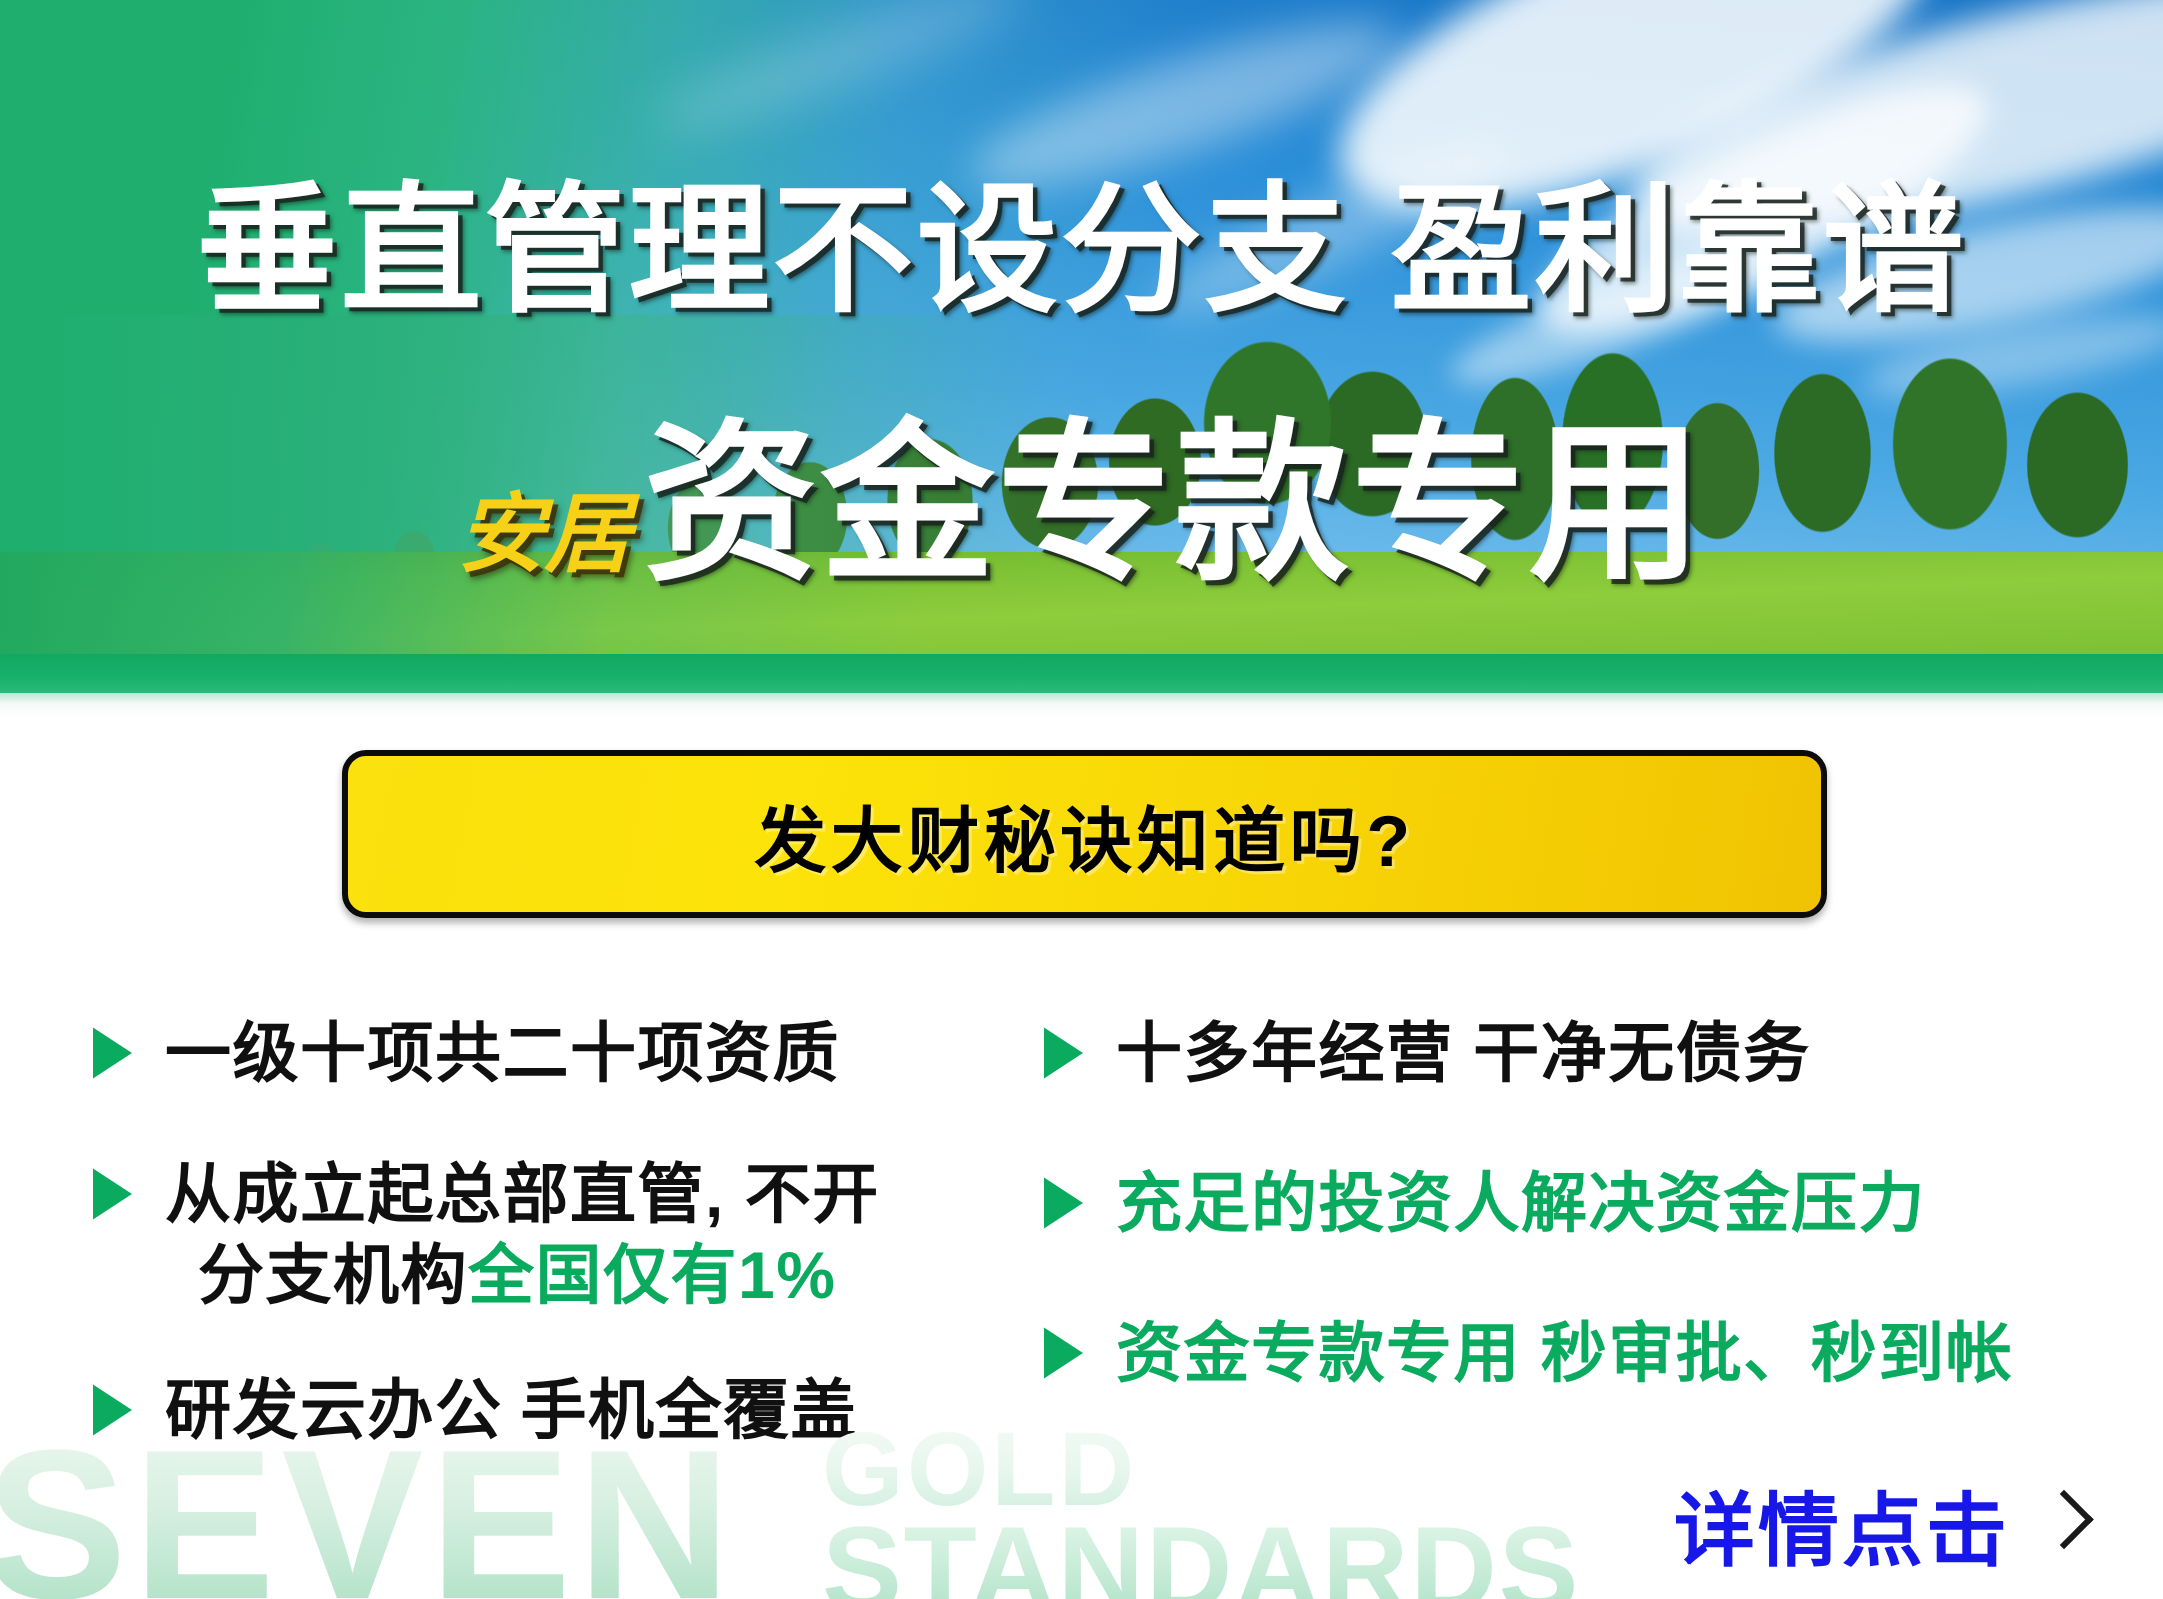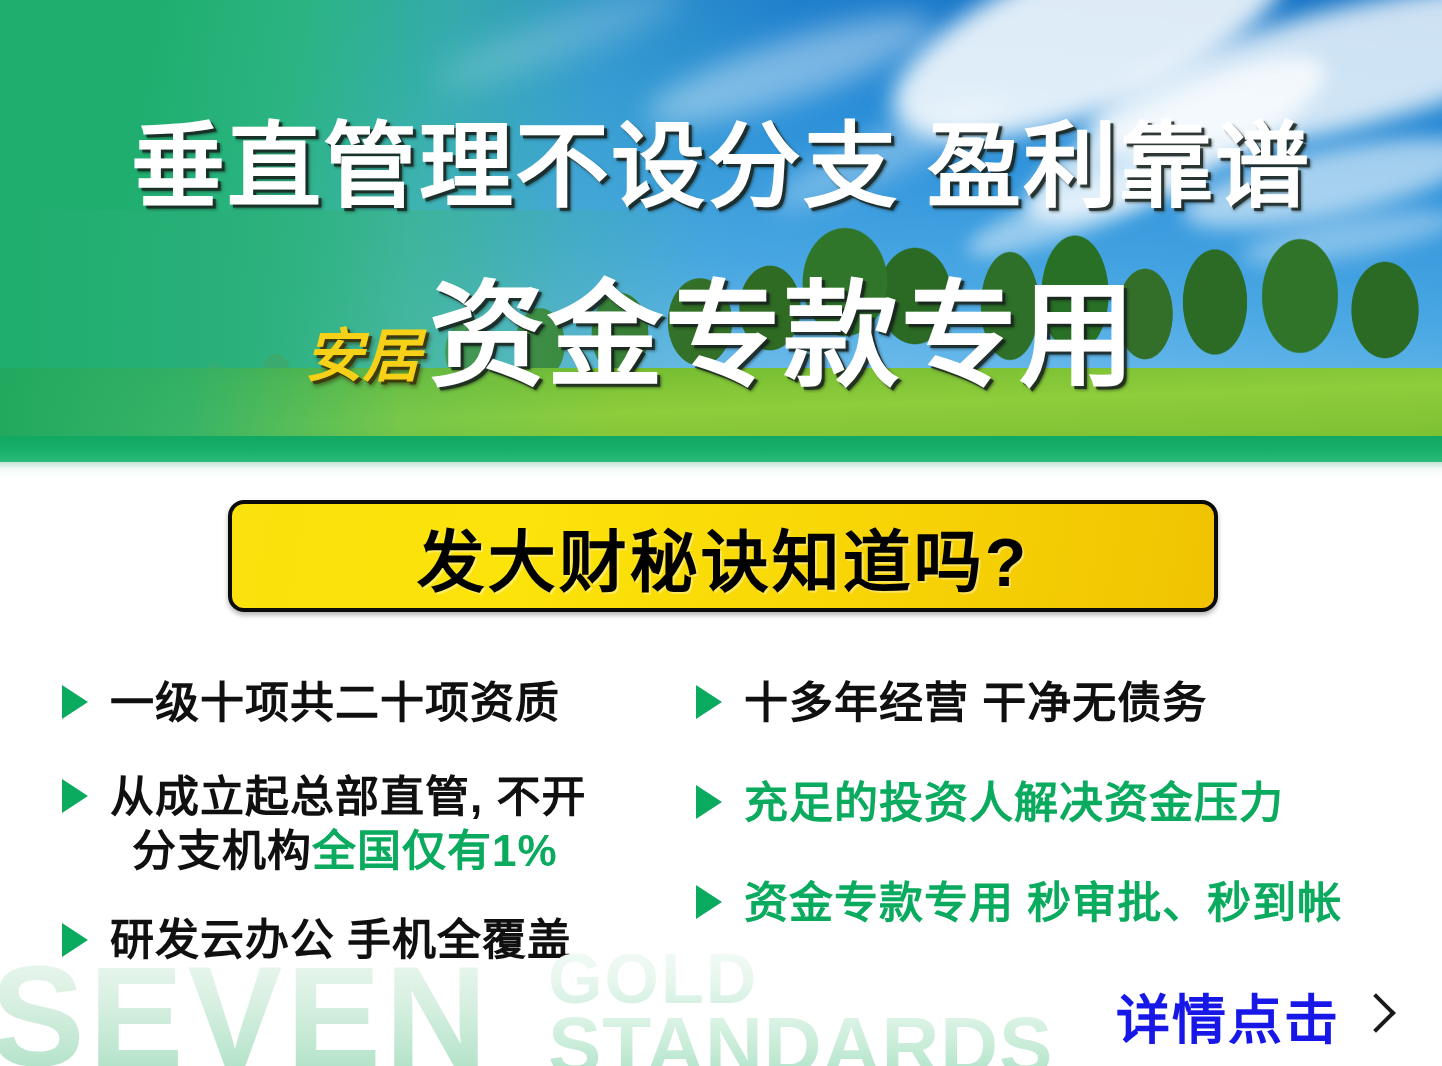--- a/index.html
+++ b/index.html
@@ -131,21 +131,21 @@
   .qbanner {
     position:absolute; left:228px; top:500px;
     width:990px; height:112px;
     border:4px solid #0b0b0b;
     border-radius:16px;
     background:linear-gradient(100deg,#fbe10d 0%, #fce309 30%, #f8d606 62%, #f0c302 100%);
     box-shadow:0 3px 5px rgba(0,0,0,.30);
     display:flex; align-items:center; justify-content:center;
   }
   .qbanner-text {
-    font-size:68px; font-weight:bold; color:#000000;
+    font-size:48px; font-weight:bold; color:#000000;
     letter-spacing:3px; white-space:nowrap;
     text-shadow:2px 2px 0 rgba(255,255,255,.35);
   }
 
   
   .features {
     position:absolute; left:0; top:658px; width:1442px; height:320px;
   }
   .col { position:absolute; top:0; }
   .col-left  { left:62px;  width:640px; }

